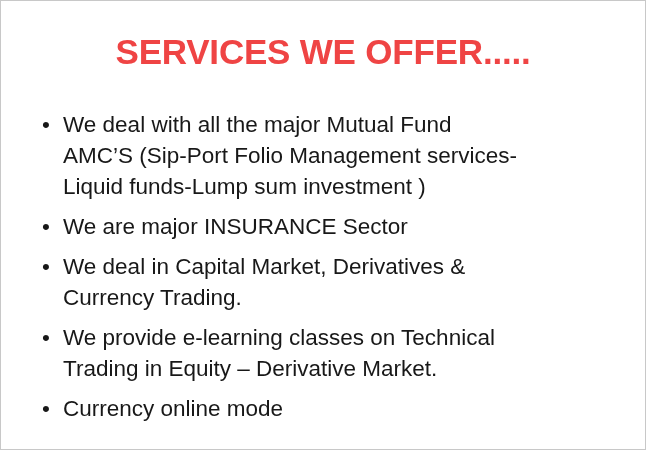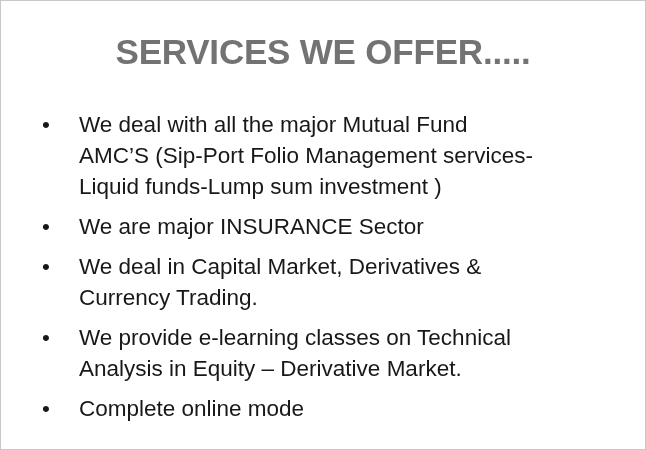--- a/index.html
+++ b/index.html
@@ -18,21 +18,21 @@
     overflow: hidden;
     font-family: "Liberation Sans", sans-serif;
   }
 
   .slide-title {
     position: absolute;
     left: 0;
     right: 0;
     top: 30px;
     text-align: center;
-    color: #737373;
+    color: #ef4444;
     font-family: "Liberation Sans", sans-serif;
     font-weight: bold;
     font-size: 35px;
     line-height: 42px;
     letter-spacing: -0.2px;
     white-space: nowrap;
   }
 
   .bullet-list {
     position: absolute;
@@ -66,21 +66,20 @@
     width: 18px;
     color: #181818;
     font-size: 22.5px;
     line-height: 31px;
     text-align: left;
   }
 
   .bullet-text {
     display: block;
     white-space: pre-line;
-    margin-left: 16px;
   }
 </style>
 </head>
 <body>
 
 <div class="slide">
 
   <div class="slide-title">SERVICES WE OFFER.....</div>
 
   <ul class="bullet-list">
@@ -99,23 +98,23 @@
 
     <li class="bullet-item">
       <span class="bullet-marker">•</span>
       <span class="bullet-text">We deal in Capital Market, Derivatives &amp;
 Currency Trading.</span>
     </li>
 
     <li class="bullet-item">
       <span class="bullet-marker">•</span>
       <span class="bullet-text">We provide e-learning classes on Technical
-Analysis in Equity – Derivative Market.</span>
+Trading in Equity – Derivative Market.</span>
     </li>
 
     <li class="bullet-item">
       <span class="bullet-marker">•</span>
-      <span class="bullet-text">Complete online mode</span>
+      <span class="bullet-text">Currency online mode</span>
     </li>
 
   </ul>
 
 </div>
 
 </body></html>

